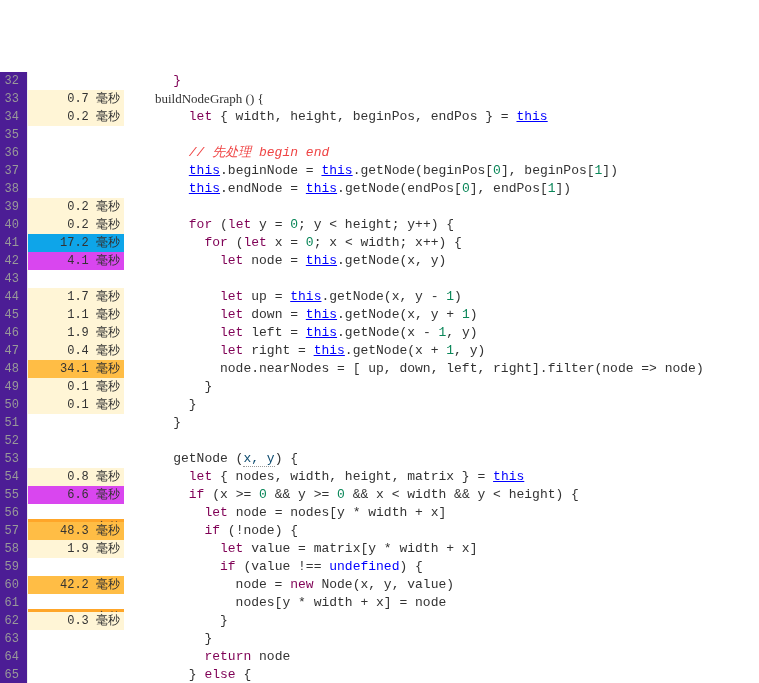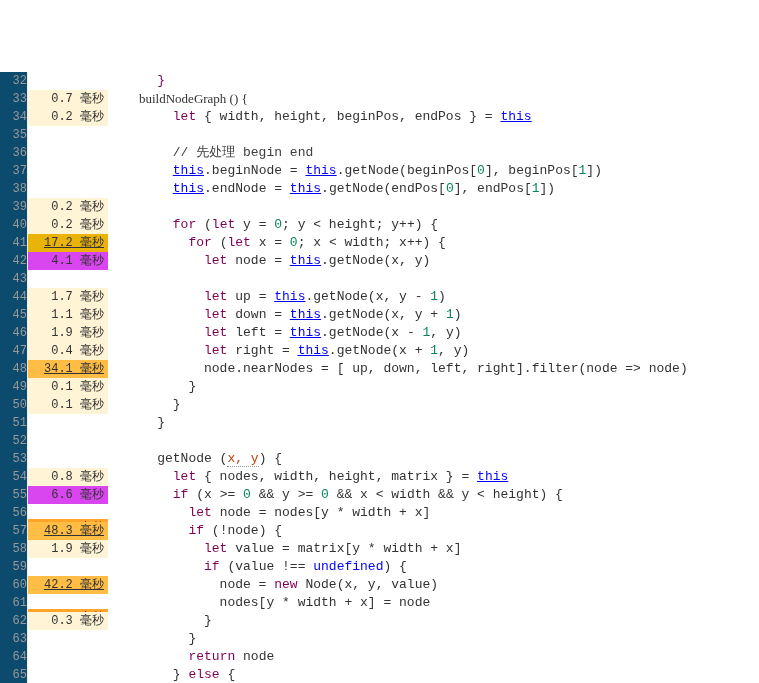--- a/index.html
+++ b/index.html
@@ -16,52 +16,52 @@
     flex-direction: column;
   }
   .line {
     display: flex;
     height: 18px;
     align-items: center;
   }
   .gutter-lineno {
     width: 28px;
     text-align: right;
-    padding-right: 0;
+    padding-right: 8px;
     color: #999;
-    background: #0c4a6e;
+    background: #4c1d95;
     border-right: 1px solid #eee;
     user-select: none;
     font-size: 12px;
   }
   .gutter-timing {
-    width: 80px;
+    width: 96px;
     text-align: right;
     padding-right: 4px;
     font-size: 12px;
     color: #333;
     user-select: none;
   }
   .heat0 { background: transparent; }
   .heat1 { background: #fff5d6; }
   .heat2 { background: #d946ef; }
-  .heat3 { background: #eab308; text-decoration: underline; }
-  .heat4 { background: #ffbd45; text-decoration: underline; }
+  .heat3 { background: #0ea5e9; }
+  .heat4 { background: #ffbd45; }
   .heat5 { background: #ffa629; margin-top: 29px; }
   .code {
     padding-left: 18px;
     color: #333;
   }
   .kw   { color: #7f0055; }       
   .kw2  { color: #0000ff; text-decoration: underline; }
   .id   { color: #333; font-family: Liberation Serif, serif; }
   .num  { color: #098658; }
-  .cmt  { color: #404040; }
+  .cmt  { color: #ef4444; font-style: italic; }
   .undef{ color: #0000ff; }
-  .param{ color: #c2410c; border-bottom: 1px dotted #999; }
+  .param{ color: #0c4a6e; border-bottom: 1px dotted #999; }
 </style>
 </head>
 <body>
 
 
 
 <div class="editor" id="editor"><div class="line"><div class="gutter-lineno">32</div><div class="gutter-timing heat0"></div><div class="code"><span class="kw">    }</span></div></div><div class="line"><div class="gutter-lineno">33</div><div class="gutter-timing heat1">0.7 毫秒</div><div class="code"><span class="id">    buildNodeGraph () {</span></div></div><div class="line"><div class="gutter-lineno">34</div><div class="gutter-timing heat1">0.2 毫秒</div><div class="code"><span>      </span><span class="kw">let</span><span> { width, height, beginPos, endPos } = </span><span class="kw2">this</span></div></div><div class="line"><div class="gutter-lineno">35</div><div class="gutter-timing heat0"></div><div class="code"></div></div><div class="line"><div class="gutter-lineno">36</div><div class="gutter-timing heat0"></div><div class="code"><span>      </span><span class="cmt">// 先处理 begin end</span></div></div><div class="line"><div class="gutter-lineno">37</div><div class="gutter-timing heat0"></div><div class="code"><span>      </span><span class="kw2">this</span><span>.beginNode = </span><span class="kw2">this</span><span>.getNode(beginPos[</span><span class="num">0</span><span>], beginPos[</span><span class="num">1</span><span>])</span></div></div><div class="line"><div class="gutter-lineno">38</div><div class="gutter-timing heat0"></div><div class="code"><span>      </span><span class="kw2">this</span><span>.endNode = </span><span class="kw2">this</span><span>.getNode(endPos[</span><span class="num">0</span><span>], endPos[</span><span class="num">1</span><span>])</span></div></div><div class="line"><div class="gutter-lineno">39</div><div class="gutter-timing heat1">0.2 毫秒</div><div class="code"></div></div><div class="line"><div class="gutter-lineno">40</div><div class="gutter-timing heat1">0.2 毫秒</div><div class="code"><span>      </span><span class="kw">for</span><span> (</span><span class="kw">let</span><span> y = </span><span class="num">0</span><span>; y &lt; height; y++) {</span></div></div><div class="line"><div class="gutter-lineno">41</div><div class="gutter-timing heat3">17.2 毫秒</div><div class="code"><span>        </span><span class="kw">for</span><span> (</span><span class="kw">let</span><span> x = </span><span class="num">0</span><span>; x &lt; width; x++) {</span></div></div><div class="line"><div class="gutter-lineno">42</div><div class="gutter-timing heat2">4.1 毫秒</div><div class="code"><span>          </span><span class="kw">let</span><span> node = </span><span class="kw2">this</span><span>.getNode(x, y)</span></div></div><div class="line"><div class="gutter-lineno">43</div><div class="gutter-timing heat0"></div><div class="code"></div></div><div class="line"><div class="gutter-lineno">44</div><div class="gutter-timing heat1">1.7 毫秒</div><div class="code"><span>          </span><span class="kw">let</span><span> up = </span><span class="kw2">this</span><span>.getNode(x, y - </span><span class="num">1</span><span>)</span></div></div><div class="line"><div class="gutter-lineno">45</div><div class="gutter-timing heat1">1.1 毫秒</div><div class="code"><span>          </span><span class="kw">let</span><span> down = </span><span class="kw2">this</span><span>.getNode(x, y + </span><span class="num">1</span><span>)</span></div></div><div class="line"><div class="gutter-lineno">46</div><div class="gutter-timing heat1">1.9 毫秒</div><div class="code"><span>          </span><span class="kw">let</span><span> left = </span><span class="kw2">this</span><span>.getNode(x - </span><span class="num">1</span><span>, y)</span></div></div><div class="line"><div class="gutter-lineno">47</div><div class="gutter-timing heat1">0.4 毫秒</div><div class="code"><span>          </span><span class="kw">let</span><span> right = </span><span class="kw2">this</span><span>.getNode(x + </span><span class="num">1</span><span>, y)</span></div></div><div class="line"><div class="gutter-lineno">48</div><div class="gutter-timing heat4">34.1 毫秒</div><div class="code"><span>          node.nearNodes = [ up, down, left, right].filter(node =&gt; node)</span></div></div><div class="line"><div class="gutter-lineno">49</div><div class="gutter-timing heat1">0.1 毫秒</div><div class="code"><span>        }</span></div></div><div class="line"><div class="gutter-lineno">50</div><div class="gutter-timing heat1">0.1 毫秒</div><div class="code"><span>      }</span></div></div><div class="line"><div class="gutter-lineno">51</div><div class="gutter-timing heat0"></div><div class="code"><span>    }</span></div></div><div class="line"><div class="gutter-lineno">52</div><div class="gutter-timing heat0"></div><div class="code"></div></div><div class="line"><div class="gutter-lineno">53</div><div class="gutter-timing heat0"></div><div class="code"><span>    getNode (</span><span class="param">x, y</span><span>) {</span></div></div><div class="line"><div class="gutter-lineno">54</div><div class="gutter-timing heat1">0.8 毫秒</div><div class="code"><span>      </span><span class="kw">let</span><span> { nodes, width, height, matrix } = </span><span class="kw2">this</span></div></div><div class="line"><div class="gutter-lineno">55</div><div class="gutter-timing heat2">6.6 毫秒</div><div class="code"><span>      </span><span class="kw">if</span><span> (x &gt;= </span><span class="num">0</span><span> &amp;&amp; y &gt;= </span><span class="num">0</span><span> &amp;&amp; x &lt; width &amp;&amp; y &lt; height) {</span></div></div><div class="line"><div class="gutter-lineno">56</div><div class="gutter-timing heat5">68.7 毫秒</div><div class="code"><span>        </span><span class="kw">let</span><span> node = nodes[y * width + x]</span></div></div><div class="line"><div class="gutter-lineno">57</div><div class="gutter-timing heat4">48.3 毫秒</div><div class="code"><span>        </span><span class="kw">if</span><span> (!node) {</span></div></div><div class="line"><div class="gutter-lineno">58</div><div class="gutter-timing heat1">1.9 毫秒</div><div class="code"><span>          </span><span class="kw">let</span><span> value = matrix[y * width + x]</span></div></div><div class="line"><div class="gutter-lineno">59</div><div class="gutter-timing heat0"></div><div class="code"><span>          </span><span class="kw">if</span><span> (value !== </span><span class="undef">undefined</span><span>) {</span></div></div><div class="line"><div class="gutter-lineno">60</div><div class="gutter-timing heat4">42.2 毫秒</div><div class="code"><span>            node = </span><span class="kw">new</span><span> Node(x, y, value)</span></div></div><div class="line"><div class="gutter-lineno">61</div><div class="gutter-timing heat5">87.1 毫秒</div><div class="code"><span>            nodes[y * width + x] = node</span></div></div><div class="line"><div class="gutter-lineno">62</div><div class="gutter-timing heat1">0.3 毫秒</div><div class="code"><span>          }</span></div></div><div class="line"><div class="gutter-lineno">63</div><div class="gutter-timing heat0"></div><div class="code"><span>        }</span></div></div><div class="line"><div class="gutter-lineno">64</div><div class="gutter-timing heat0"></div><div class="code"><span>        </span><span class="kw">return</span><span> node</span></div></div><div class="line"><div class="gutter-lineno">65</div><div class="gutter-timing heat0"></div><div class="code"><span>      } </span><span class="kw">else</span><span> {</span></div></div></div>
 
 
 

